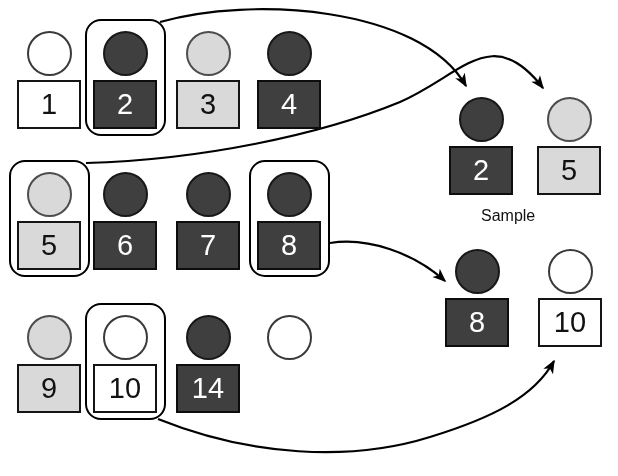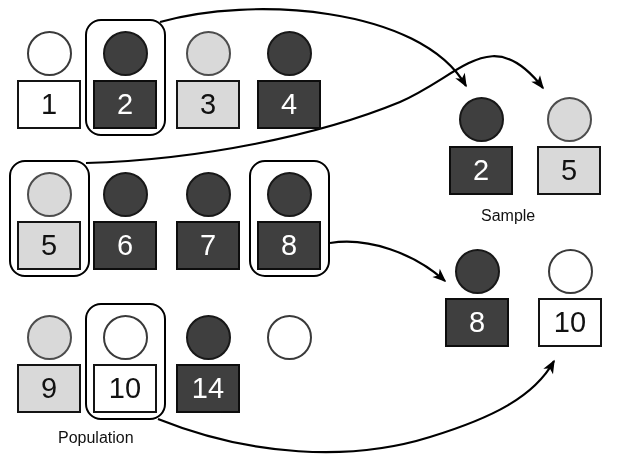--- a/index.html
+++ b/index.html
@@ -145,16 +145,15 @@
       <span>8</span>
     </div>
   </div>
   <div class="person" style="left:538px;top:249px" data-tone="white" data-selected="false">
     <div class="head"></div>
     <div class="body">
       <span>10</span>
     </div>
   </div>
 
-  <div class="diagram-label" id="population-label">Population</div>
   <div class="diagram-label" id="sample-label">Sample</div>
 
 </div>
 
 </body></html>

